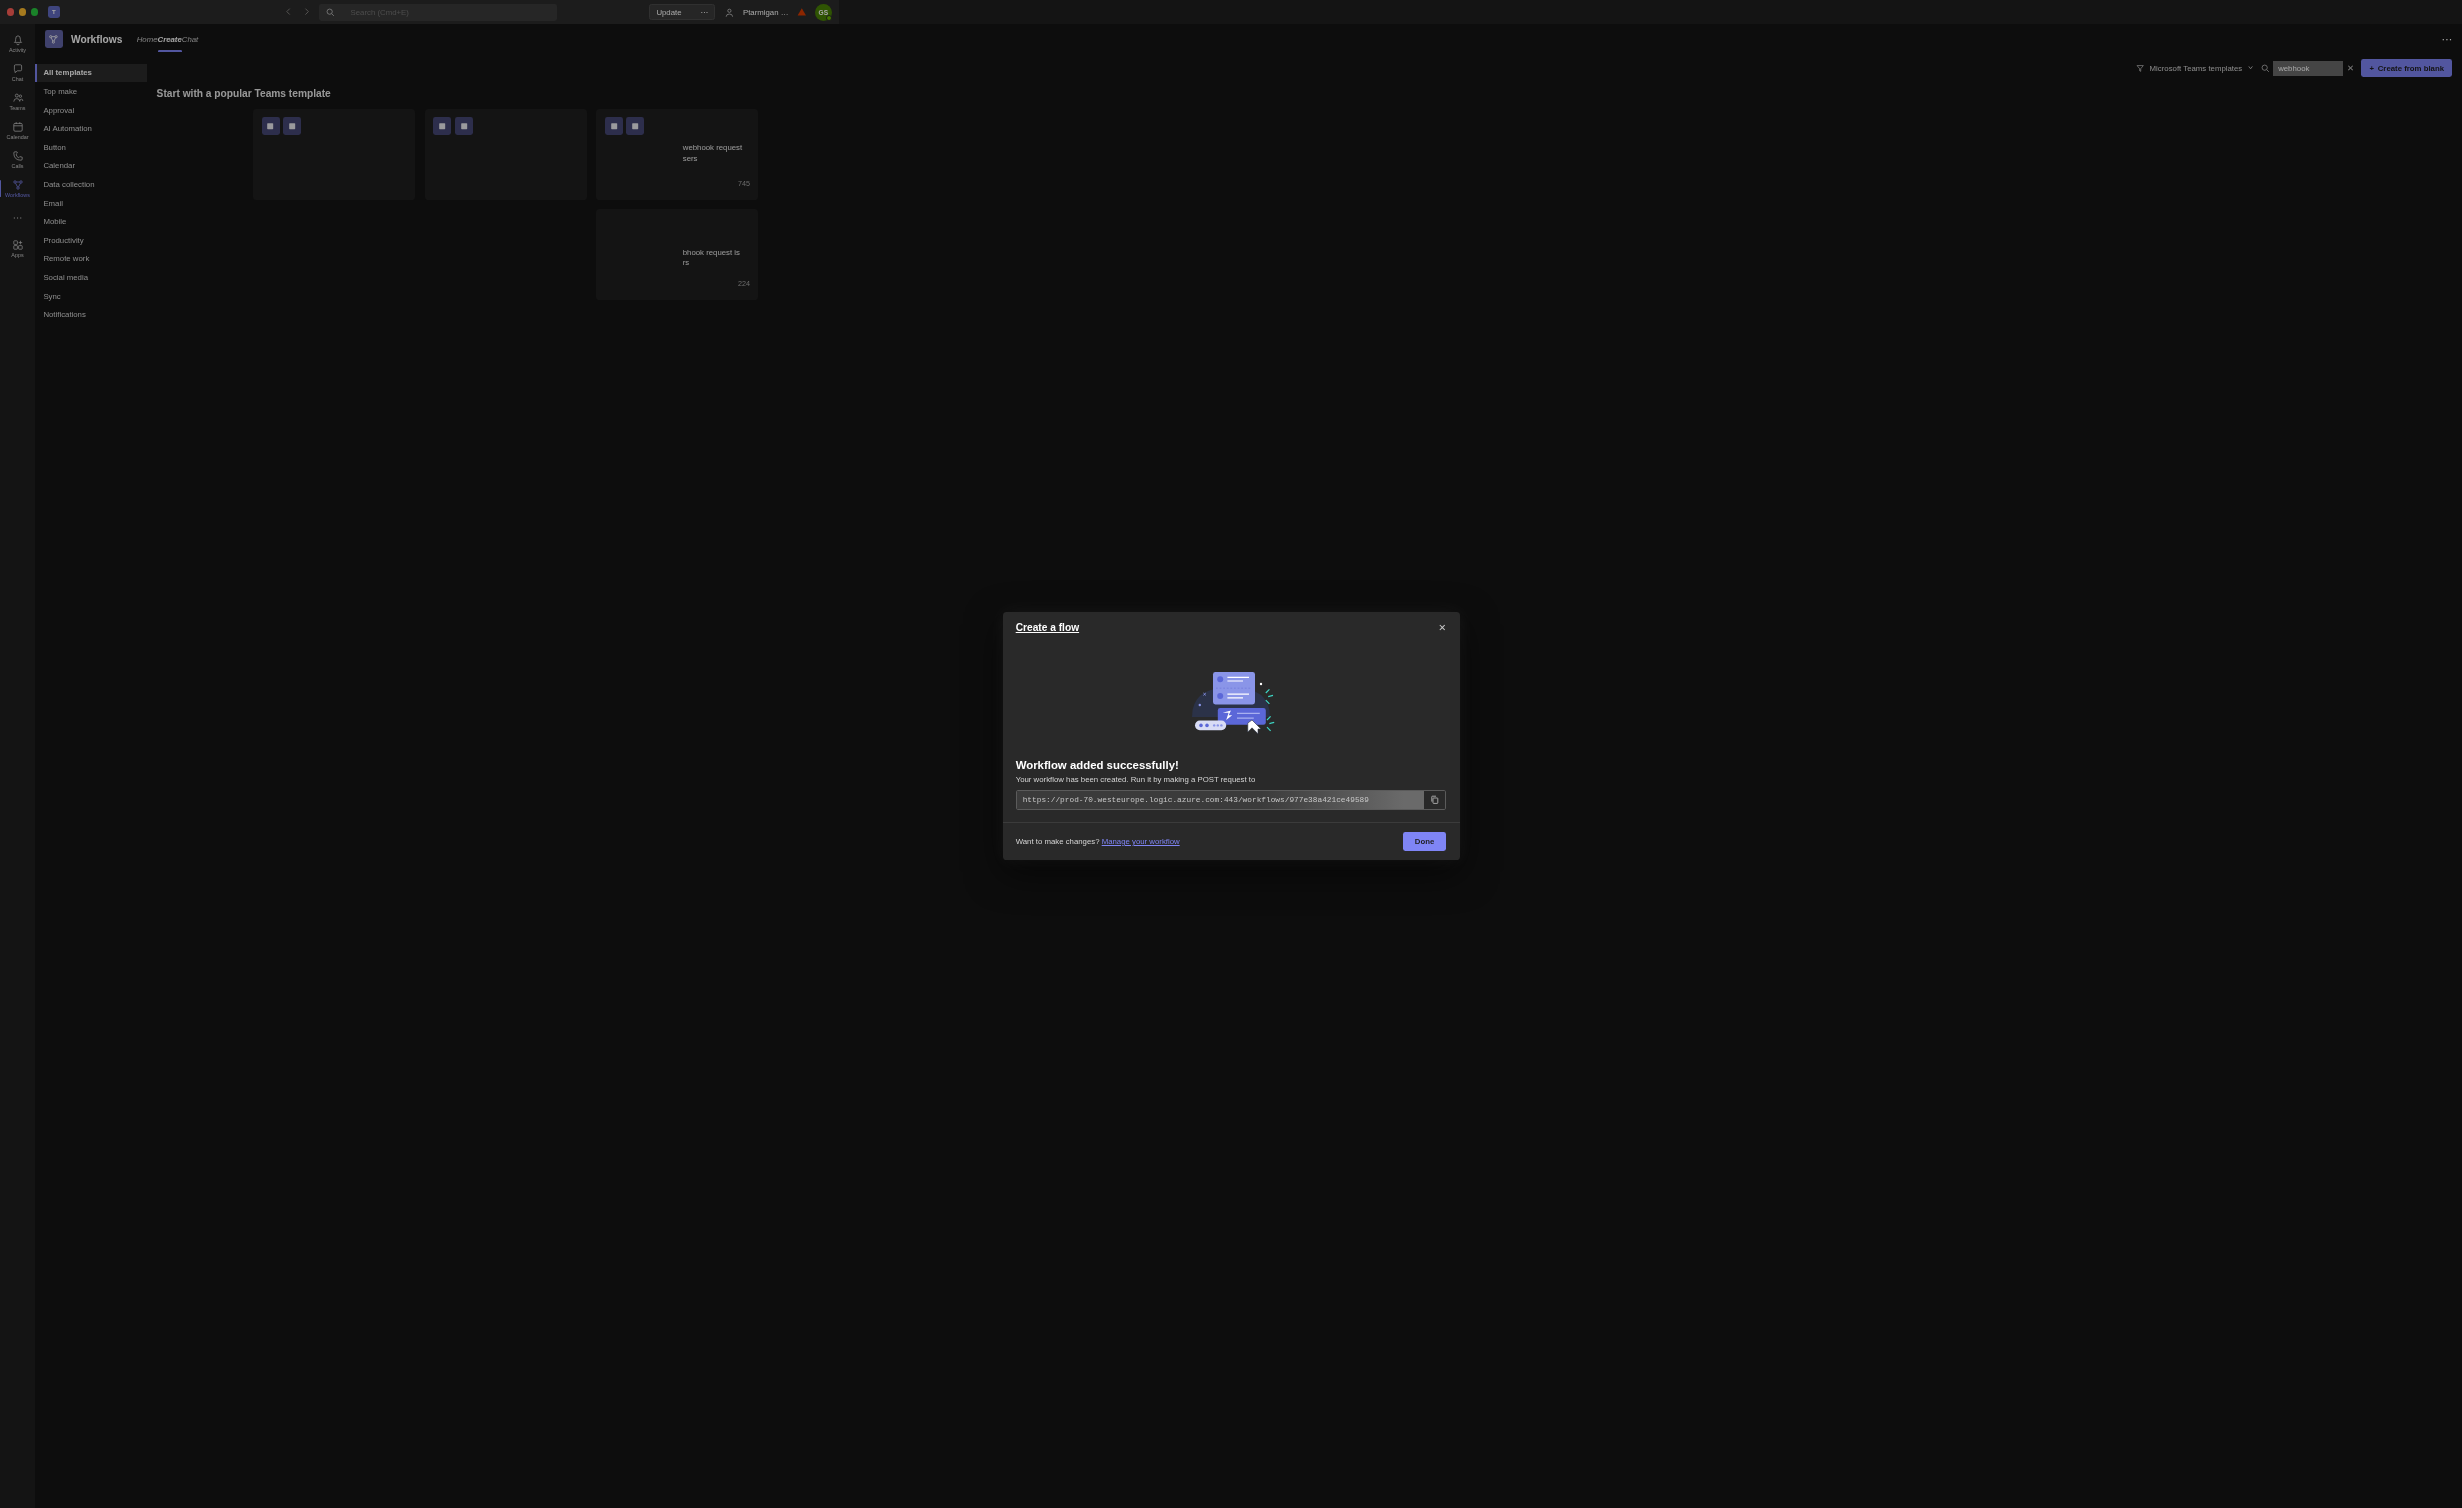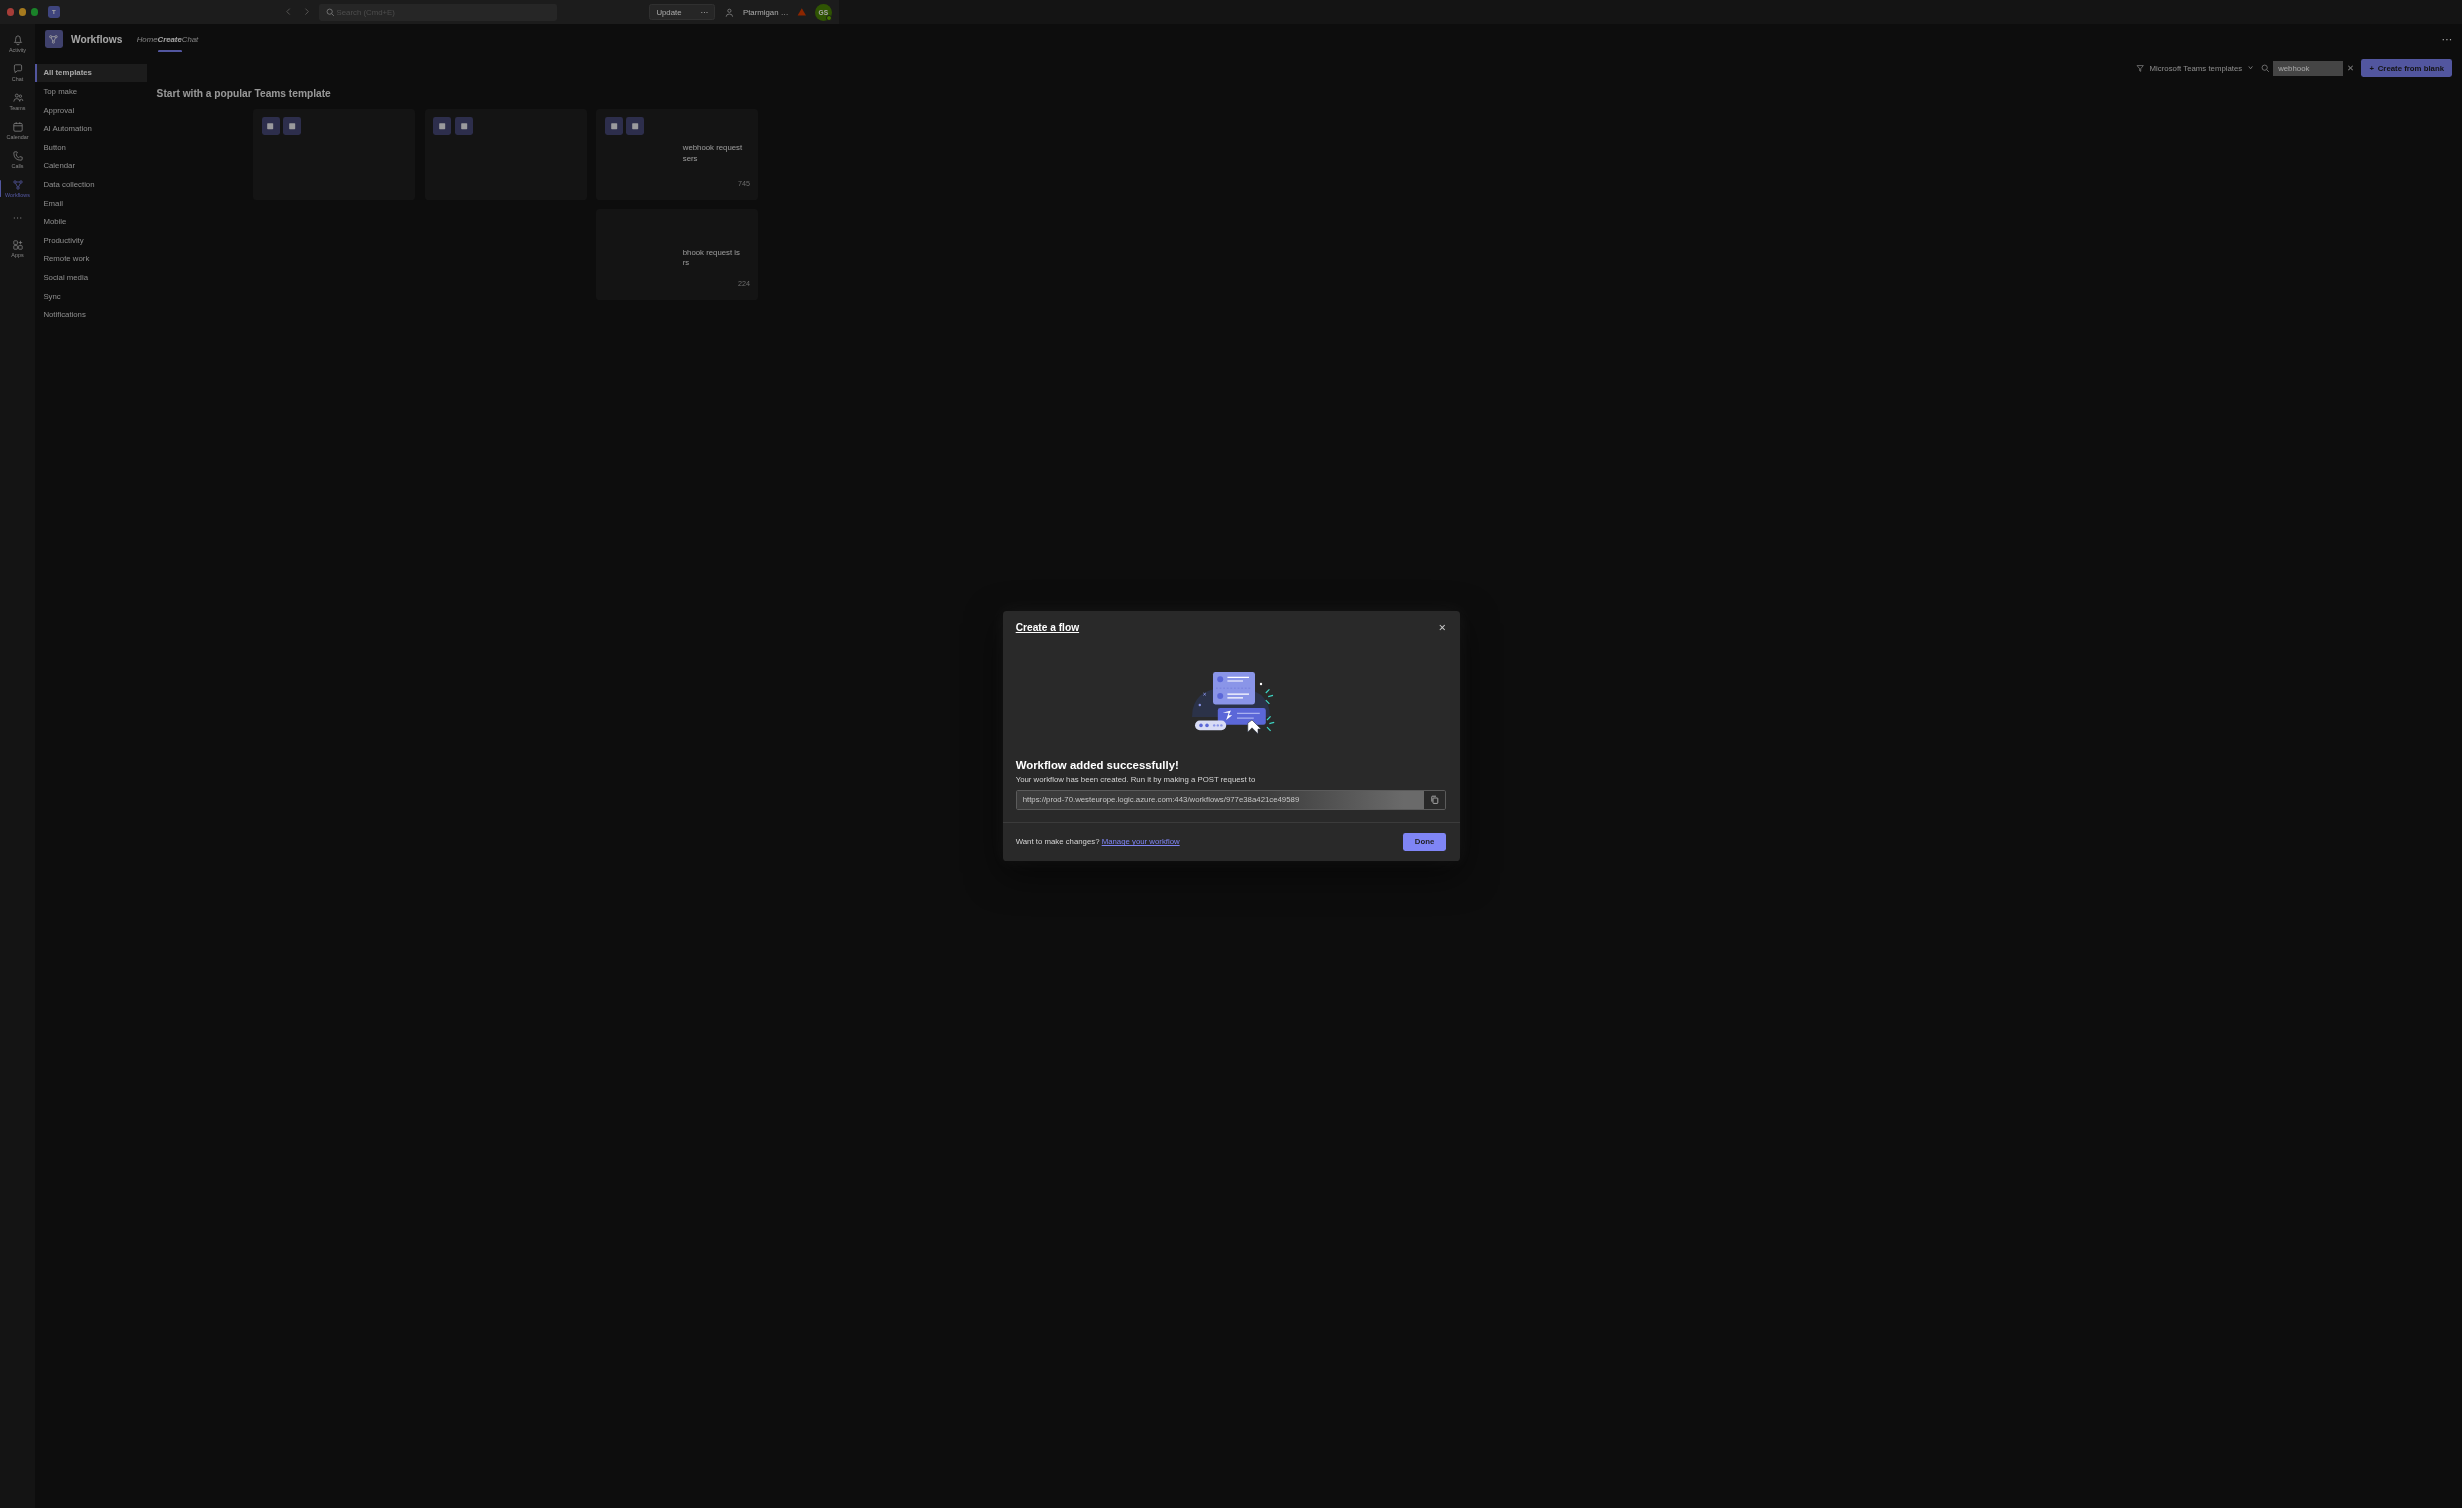--- a/index.html
+++ b/index.html
@@ -11,21 +11,21 @@
 .traffic-light { width: 7.2px; height: 7.2px; border-radius: 50%; }
 .tl-close { background: #ff5f57; }
 .tl-min { background: #febc2e; }
 .tl-max { background: #28c840; }
 
 .titlebar-app-icon { margin-left: 9.6px; width: 12px; height: 12px; background: #616ac2; border-radius: 2.4px; display: flex; align-items: center; justify-content: center; font-size: 6px; font-weight: bold; color: #fff; }
 
 .nav-arrows { position: absolute; left: 283px; display: flex; gap: 6px; }
 .nav-arrow { width: 12px; height: 12px; display: flex; align-items: center; justify-content: center; color: #8a8886; cursor: pointer; }
 
-.search-bar { position: absolute; left: 319px; width: 238px; height: 17px; background: #3b3b3b; border-radius: 2.4px; display: flex; align-items: center; padding: 0 7.2px; gap: 2px; }
+.search-bar { position: absolute; left: 319px; width: 238px; height: 17px; background: #3b3b3b; border-radius: 2.4px; display: flex; align-items: center; padding: 0 7.2px; gap: 16px; }
 .search-bar input { background: transparent; border: none; color: #c8c8c8; font-size: 7.8px; outline: none; flex: 1; }
 .search-icon-svg { color: #c8c8c8; }
 
 .titlebar-right { margin-left: auto; display: flex; align-items: center; gap: 8.4px; }
 .update-btn { background: #3b3b3b; border: 0.6px solid #4a4a4a; border-radius: 2.4px; padding: 2.4px 6px; color: #fff; font-size: 7.8px; display: flex; align-items: center; gap: 19px; cursor: pointer; }
 .user-icon { color: #c8c8c8; }
 .username { color: #fff; font-size: 7.8px; }
 .warning-icon { color: #d83b01; }
 .avatar { width: 17px; height: 17px; border-radius: 50%; background: #498205; display: flex; align-items: center; justify-content: center; font-size: 6.6px; font-weight: 600; position: relative; }
 .avatar-status { position: absolute; bottom: -0.6px; right: -0.6px; width: 6px; height: 6px; border-radius: 50%; background: #6bb700; border: 1.2px solid #2b2b2b; }
@@ -384,21 +384,21 @@
           <path d="M138 50 L144 44 M142 56 L150 54 M138 62 L144 68" stroke="#3dd6c4" stroke-width="2"></path>
           <path d="M140 95 L146 89 M144 101 L152 99 M140 107 L146 113" stroke="#3dd6c4" stroke-width="2"></path>
           <circle cx="28" cy="70" r="2" fill="#8a95e8"></circle>
           <circle cx="130" cy="35" r="2" fill="#fff"></circle>
           <path d="M34 50 L38 54 M38 50 L34 54" stroke="#8a95e8" stroke-width="1.5"></path>
         </svg>
       </div>
       <div class="success-title">Workflow added successfully!</div>
       <div class="success-sub">Your workflow has been created. Run it by making a POST request to</div>
       <div class="url-box">
-        <input readonly="" style="background: linear-gradient(to right, rgb(59, 59, 59) 60%, rgb(106, 106, 106) 95%);" value="https://prod-70.westeurope.logic.azure.com:443/workflows/977e38a421ce49589">
+        <input readonly="" style="background: linear-gradient(to right, rgb(59, 59, 59) 60%, rgb(106, 106, 106) 95%); font-family: Liberation Mono, monospace;" value="https://prod-70.westeurope.logic.azure.com:443/workflows/977e38a421ce49589">
         <div class="url-copy">
           <svg width="9.6" height="9.6" viewBox="0 0 16 16">
               <rect x="5" y="5" width="8" height="9" rx="1" stroke="currentColor" stroke-width="1.3" fill="none"></rect>
               <path d="M3 11 L3 3 Q3 2 4 2 L10 2" stroke="currentColor" stroke-width="1.3" fill="none"></path>
             </svg>
         </div>
       </div>
     </div>
     <div class="modal-footer">
       <div class="footer-text">

